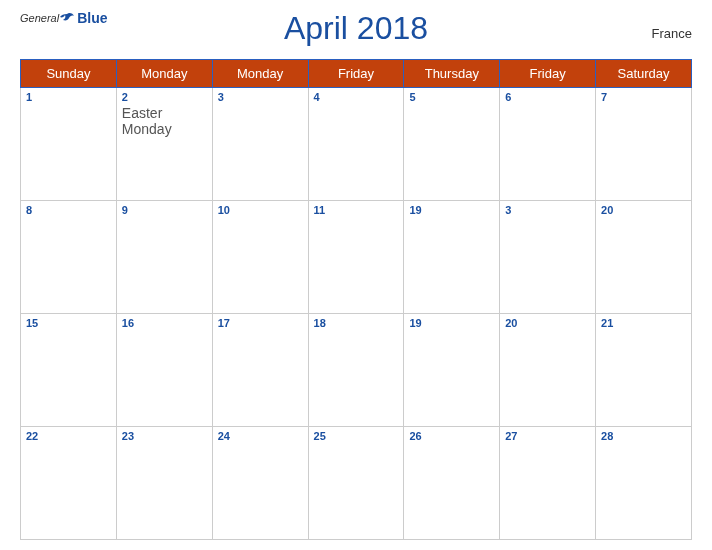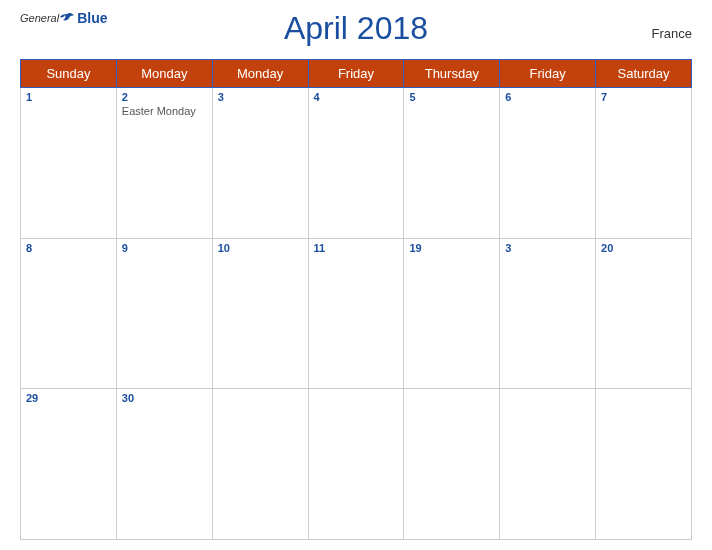--- a/index.html
+++ b/index.html
@@ -95,21 +95,21 @@
       height: 72px;
     }
 
     .day-number {
       font-size: 11px;
       color: #1a4fa0;
       font-weight: bold;
     }
 
     .holiday-label {
-      font-size: 11px;
+      font-size: 14px;
       color: #555;
       margin-top: 2px;
     }
 
     .week-row td {
       background-color: #fff;
     }
   </style>
 </head>
 <body>
@@ -186,25 +186,58 @@
         </td>
         <td>
           <div class="day-number">3</div>
         </td>
         <td>
           <div class="day-number">20</div>
         </td>
       </tr>
       <tr class="week-row">
         <td>
-          <div class="day-number">29</div>
-        </td>
-        <td>
-          <div class="day-number">30</div>
-        </td>
-        <td></td>
-        <td></td>
-        <td></td>
-        <td></td>
-        <td></td>
+          <div class="day-number">15</div>
+        </td>
+        <td>
+          <div class="day-number">16</div>
+        </td>
+        <td>
+          <div class="day-number">17</div>
+        </td>
+        <td>
+          <div class="day-number">18</div>
+        </td>
+        <td>
+          <div class="day-number">19</div>
+        </td>
+        <td>
+          <div class="day-number">20</div>
+        </td>
+        <td>
+          <div class="day-number">21</div>
+        </td>
+      </tr>
+      <tr class="week-row">
+        <td>
+          <div class="day-number">22</div>
+        </td>
+        <td>
+          <div class="day-number">23</div>
+        </td>
+        <td>
+          <div class="day-number">24</div>
+        </td>
+        <td>
+          <div class="day-number">25</div>
+        </td>
+        <td>
+          <div class="day-number">26</div>
+        </td>
+        <td>
+          <div class="day-number">27</div>
+        </td>
+        <td>
+          <div class="day-number">28</div>
+        </td>
       </tr>
     </tbody>
 </table>
 
 </body></html>

